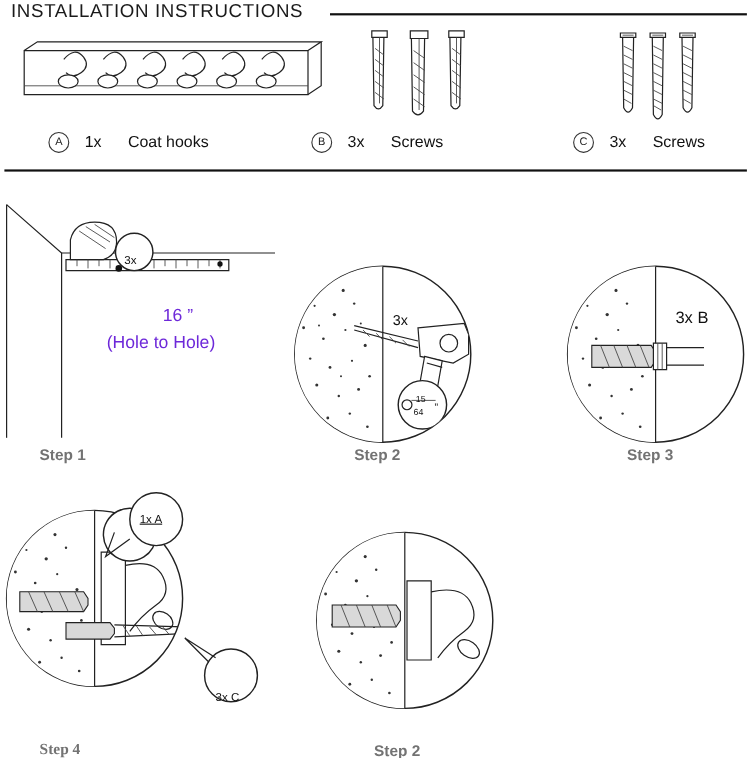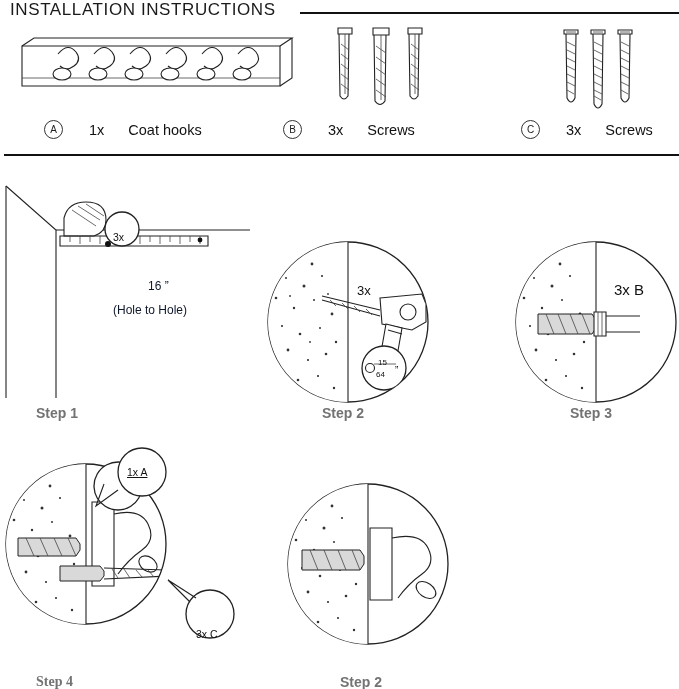--- a/index.html
+++ b/index.html
@@ -63,41 +63,41 @@
     height: 17px;
     border: 1px solid #333;
     border-radius: 50%;
     font-size: 10px;
     display: flex;
     align-items: center;
     justify-content: center;
     color: #222;
     flex: none;
   }
-  .part-qty { margin-left: 18px; }
+  .part-qty { margin-left: 6px; }
   .part-name { margin-left: 16px; }
 
   
   .step-caption {
     position: absolute;
     font-size: 14px;
     font-weight: bold;
     color: #737373;
     white-space: nowrap;
   }
   .callout {
     position: absolute;
     font-size: 10.5px;
     color: #111;
     white-space: nowrap;
   }
   .note {
     position: absolute;
-    font-size: 12px;
-    color: #0f172a;
+    font-size: 16px;
+    color: #6d28d9;
     white-space: nowrap;
   }
   svg { display: block; overflow: visible; }
   .ln { fill: none; stroke: #222; stroke-width: 1.1; }
   .ln-thin { fill: none; stroke: #444; stroke-width: 0.8; }
   .fillw { fill: #ffffff; stroke: #222; stroke-width: 1.1; }
   .fillg { fill: #d9d9d9; stroke: #222; stroke-width: 1; }
   .circ { fill: #ffffff; stroke: #222; stroke-width: 1.3; }
 </style>
 </head>
@@ -204,21 +204,21 @@
       <path class="ln-thin" d="M72,42 L96,58 M78,38 L100,52 M86,36 L104,48"></path>
       <path class="ln" d="M60,68 L208,68 L208,78 L60,78 Z"></path>
       <path class="ln-thin" d="M70,68 L70,74 M80,68 L80,76 M90,68 L90,74 M100,68 L100,76 M110,68 L110,74 M120,68 L120,76 M130,68 L130,74 M140,68 L140,76 M150,68 L150,74 M160,68 L160,76 M170,68 L170,74 M180,68 L180,76 M190,68 L190,74 M200,68 L200,76"></path>
       <circle cx="108" cy="76" r="3" fill="#111"></circle>
       <circle cx="200" cy="72" r="2.4" fill="#111"></circle>
       <circle class="circ" cx="122" cy="61" r="17"></circle>
     </g>
   </svg>
   <div class="callout" style="left:113px;top:231px;">3x</div>
   <div class="note" style="left:148px;top:279px;">16 ”</div>
-  <div class="note" style="left:113px;top:303px;">(Hole to Hole)</div>
+  <div class="note" style="left:97px;top:303px;">(Hole to Hole)</div>
   <div class="step-caption" style="left:36px;top:405px;">Step 1</div>
 
   <svg style="position:absolute;left:262px;top:238px;width:180px;height:170px">
     <defs>
       <clipPath id="clip2">
           <circle cx="86" cy="84" r="80"></circle>
         </clipPath>
     </defs>
     <circle class="circ" cx="86" cy="84" r="80"></circle>
     <g clip-path="url(#clip2)">

